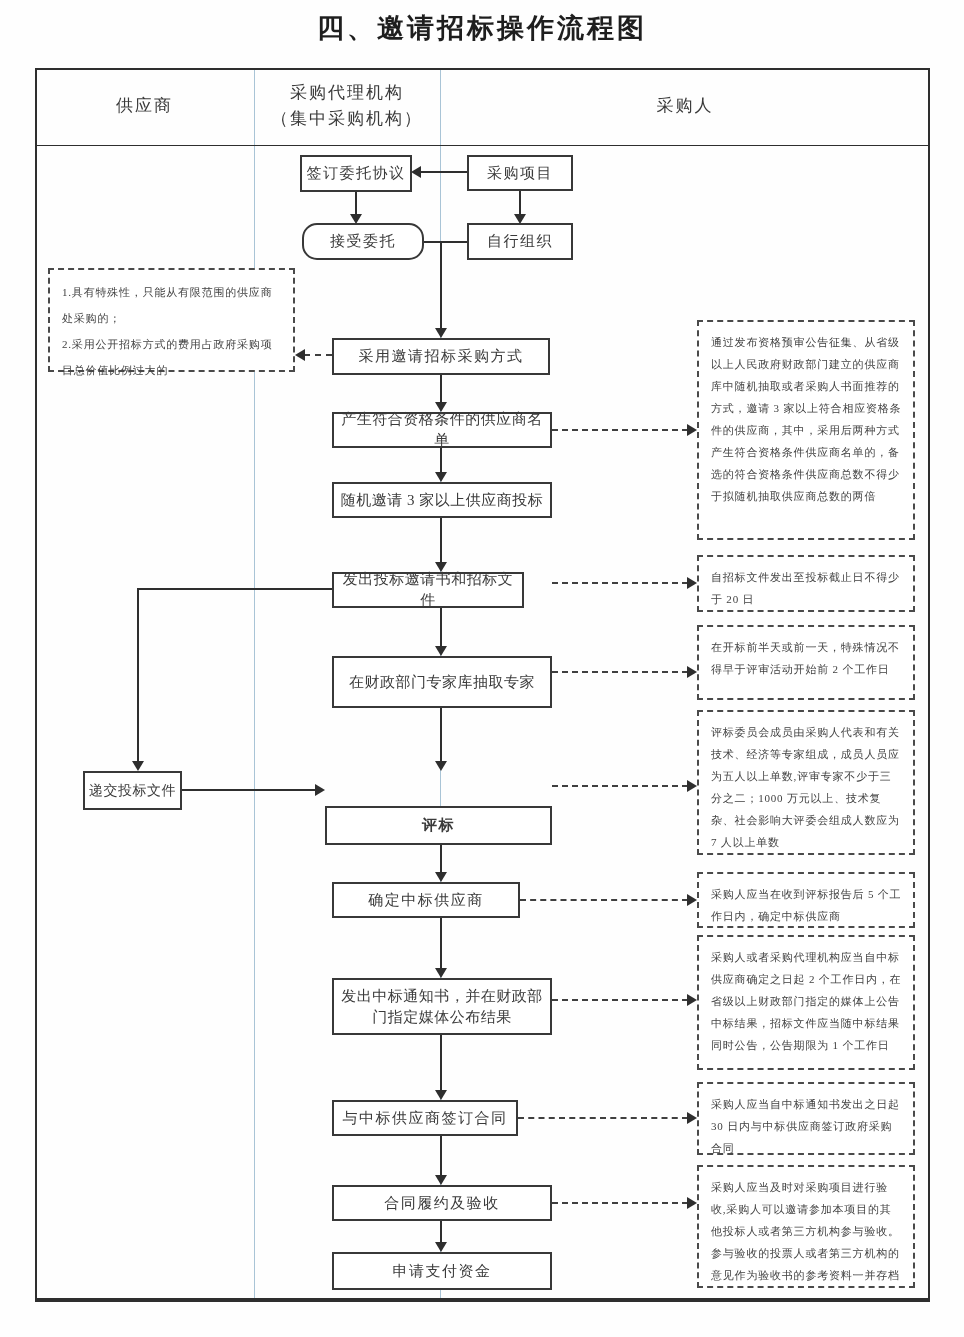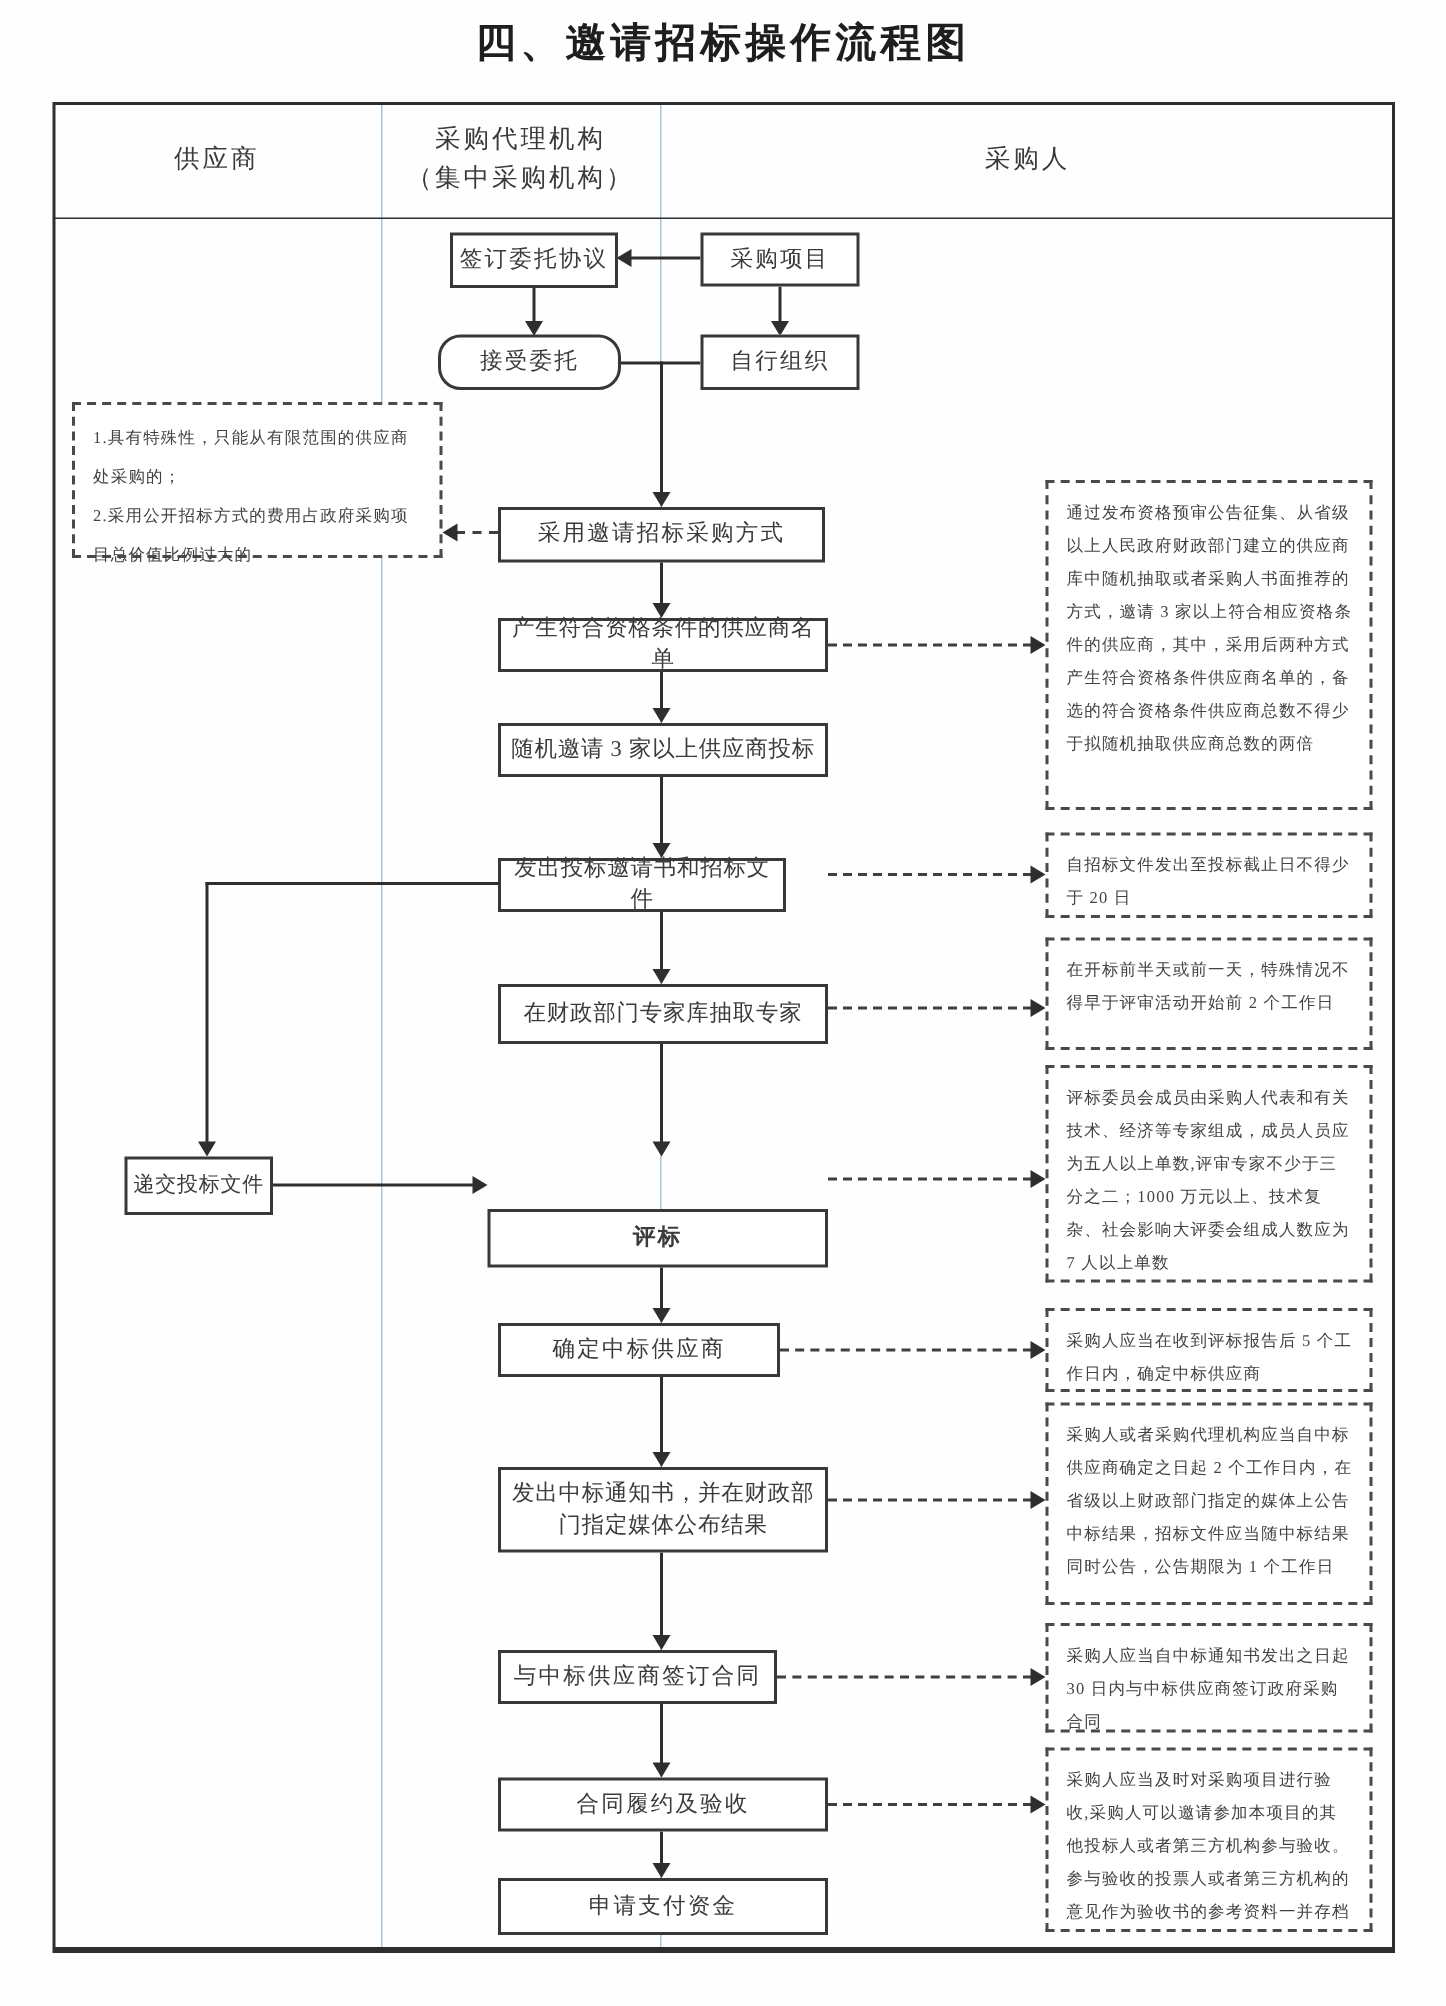--- a/index.html
+++ b/index.html
@@ -139,27 +139,27 @@
   <div class="ah-right" style="left:687px; top:994px;"></div>
 
   <div class="dash-h" style="left:518px; top:1117px; width:170px;"></div>
   <div class="ah-right" style="left:687px; top:1112px;"></div>
 
   <div class="dash-h" style="left:552px; top:1202px; width:136px;"></div>
   <div class="ah-right" style="left:687px; top:1197px;"></div>
 
   <div class="box" style="left:300px; top:155px; width:112px; height:37px;">签订委托协议</div>
   <div class="box" style="left:467px; top:155px; width:106px; height:36px;">采购项目</div>
-  <div class="box" style="left:292px; top:223px; width:122px; height:37px;border-radius:15px;">接受委托</div>
+  <div class="box" style="left:302px; top:223px; width:122px; height:37px;border-radius:15px;">接受委托</div>
   <div class="box" style="left:467px; top:223px; width:106px; height:37px;">自行组织</div>
   <div class="box" style="left:332px; top:338px; width:218px; height:37px;">采用邀请招标采购方式</div>
   <div class="box" style="left:332px; top:412px; width:220px; height:36px; letter-spacing:0.5px;">产生符合资格条件的供应商名单</div>
   <div class="box" style="left:332px; top:482px; width:220px; height:36px; letter-spacing:0.5px;">随机邀请 3 家以上供应商投标</div>
   <div class="box" style="left:332px; top:572px; width:192px; height:36px; letter-spacing:0.5px;">发出投标邀请书和招标文件</div>
-  <div class="box" style="left:332px; top:656px; width:220px; height:40px; letter-spacing:0.5px;">在财政部门专家库抽取专家</div>
+  <div class="box" style="left:332px; top:656px; width:220px; height:52px; letter-spacing:0.5px;">在财政部门专家库抽取专家</div>
   <div class="box" style="left:325px; top:806px; width:227px; height:39px;font-weight:bold;">评标</div>
   <div class="box" style="left:332px; top:882px; width:188px; height:36px;">确定中标供应商</div>
   <div class="box" style="left:332px; top:978px; width:220px; height:57px; letter-spacing:0.5px;">发出中标通知书，并在财政部门指定媒体公布结果</div>
   <div class="box" style="left:332px; top:1185px; width:220px; height:36px;">合同履约及验收</div>
   <div class="box" style="left:332px; top:1100px; width:186px; height:36px;">与中标供应商签订合同</div>
   <div class="box" style="left:332px; top:1252px; width:220px; height:38px;">申请支付资金</div>
   <div class="box" style="left:83px; top:771px; width:99px; height:39px; font-size:14px; letter-spacing:0.5px;">递交投标文件</div>
 
   <div class="note pre" style="left:48px; top:268px; width:247px; height:104px; line-height:26px;">1.具有特殊性，只能从有限范围的供应商处采购的；
 2.采用公开招标方式的费用占政府采购项目总价值比例过大的</div>

